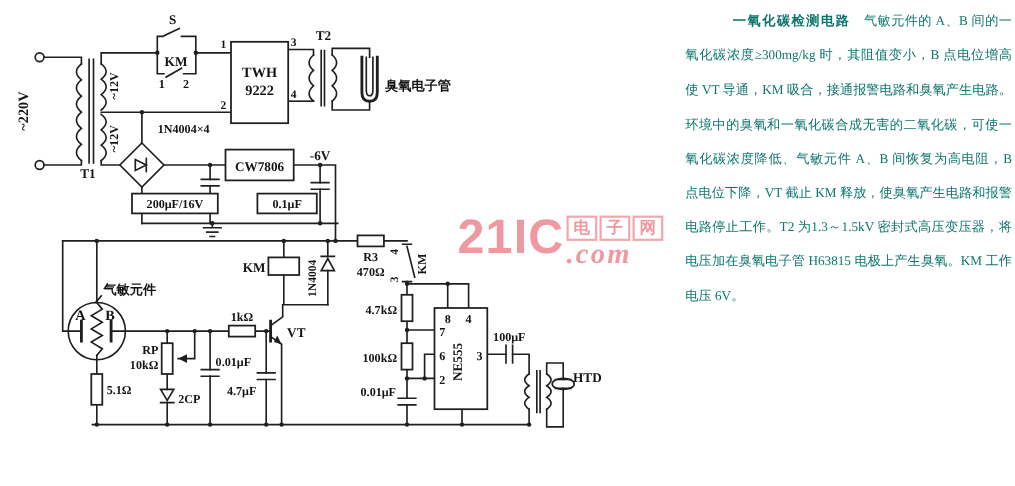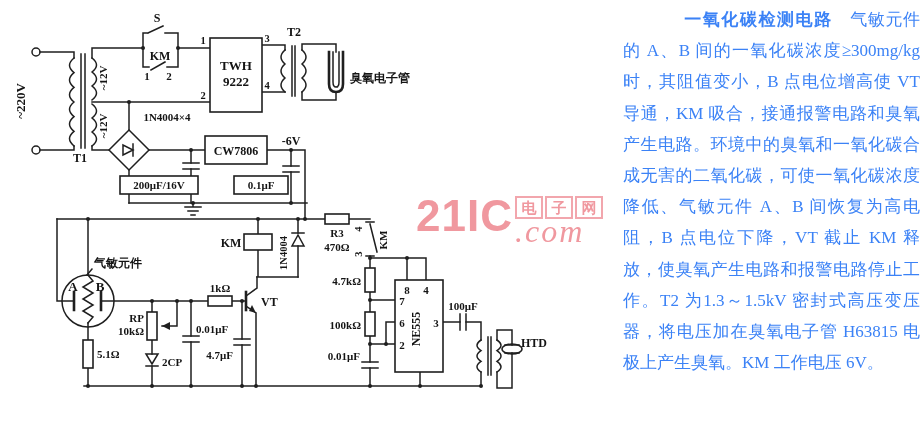--- a/index.html
+++ b/index.html
@@ -19,26 +19,26 @@
   
   .wm{position:absolute;left:416px;top:196px;display:flex;align-items:flex-start;
       color:#ef9aa3;user-select:none;}
   .wm-brand{font-family:"Liberation Sans",sans-serif;font-weight:800;
       font-size:44px;line-height:40px;letter-spacing:1px;color:#f0989f;}
   .wm-right{display:flex;flex-direction:column;margin-left:2px;}
   .wm-site{display:flex;gap:2px;}
   .wm-site b{display:inline-block;width:24px;height:19px;line-height:19px;
       text-align:center;font-size:15px;border:2px solid #f2a6ad;color:#f0989f;
       font-family:"Liberation Sans",sans-serif;font-weight:700;}
-  .wm-dom{font-family:"Liberation Serif",serif;font-style:italic;font-weight:400;
-      font-size:32px;line-height:22px;color:#f0989f;margin-top:1px;letter-spacing:2px;}
+  .wm-dom{font-family:"Liberation Serif",serif;font-style:italic;font-weight:700;
+      font-size:26px;line-height:22px;color:#f0989f;margin-top:1px;letter-spacing:2px;}
   
   .article{position:absolute;left:623px;top:4px;width:297px;height:434px;}
-  .article p{margin:0;font-size:17px;line-height:31.2px;text-align:justify;
-      text-indent:3.6em;color:#3b82f6;}
+  .article p{margin:0;font-size:12px;line-height:31.2px;text-align:justify;
+      text-indent:3.6em;color:#0f766e;}
   .article .ttl{font-weight:bold;letter-spacing:1px;}
 </style>
 </head>
 <body>
 
 <svg id="schem" width="620" height="442" viewBox="0 0 620 442">
 
   <g>
     <path class="st" d="M40,52 H74 V58"></path>
     <path class="st" d="M40,150 H74 V146"></path>

